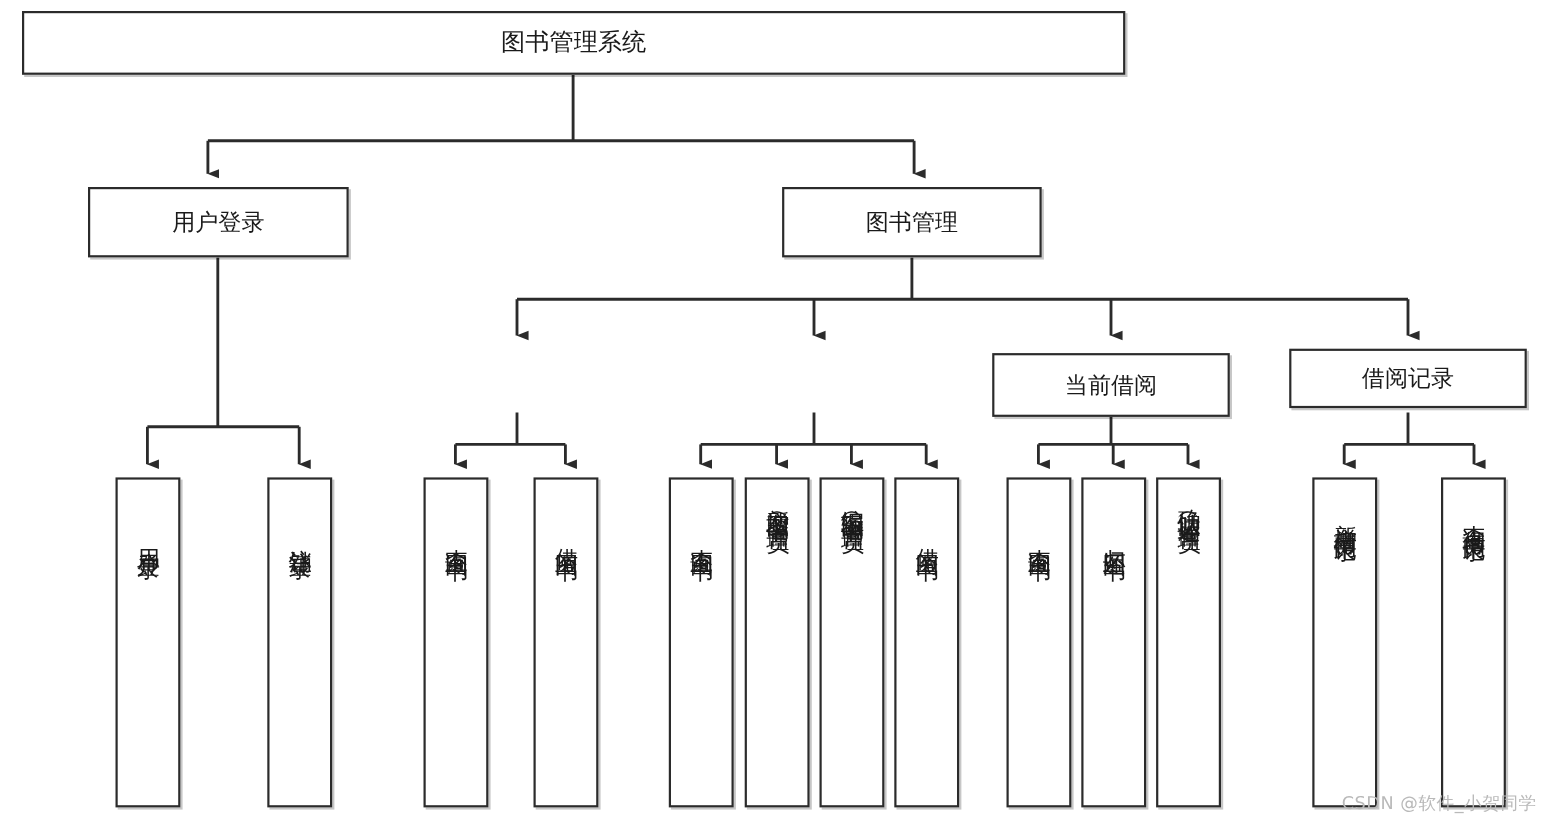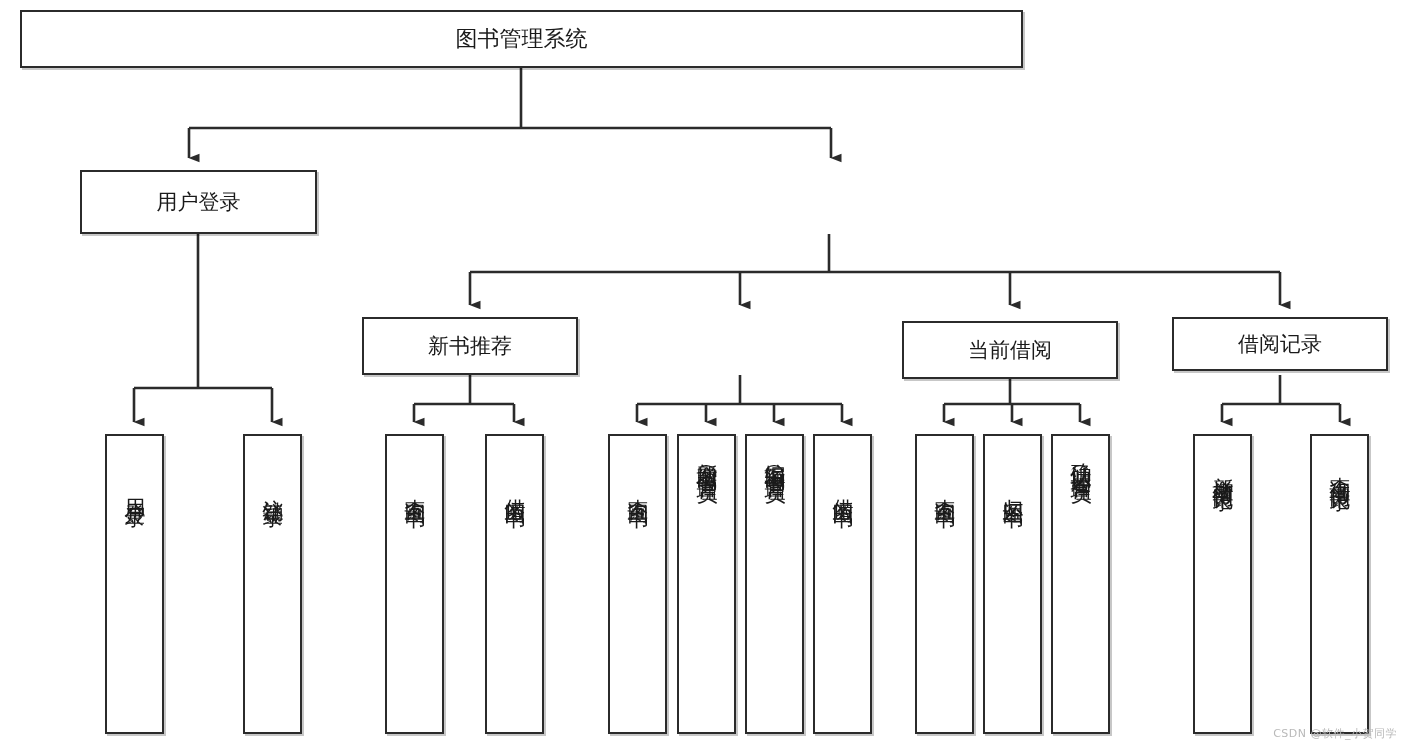--- a/index.html
+++ b/index.html
@@ -63,21 +63,21 @@
     padding-top: 10px;
   }
   .node.v.mid {
     padding-top: 24px;
   }
   
   #watermark {
     position: absolute;
     right: 8px;
     bottom: 6px;
-    font-size: 11px;
+    font-size: 16px;
     color: #b9b9b9;
     letter-spacing: 0.5px;
     white-space: nowrap;
   }
 </style>
 </head>
 <body>
 
 <div id="canvas">
 
@@ -131,24 +131,24 @@
     </g>
   </svg>
 
   <div class="node h root" style="left:20px; top:10px; width:1003px; height:58px;">
     <span>图书管理系统</span>
   </div>
 
   <div class="node h" style="left:80px; top:170px; width:237px; height:64px;">
     <span>用户登录</span>
   </div>
-
-  <div class="node h" style="left:362px; top:317px; width:216px; height:58px;">
-    <span>新书推荐</span>
-  </div>
+  <div class="node h" style="left:711px; top:170px; width:236px; height:64px;">
+    <span>图书管理</span>
+  </div>
+
   <div class="node h" style="left:902px; top:321px; width:216px; height:58px;">
     <span>当前借阅</span>
   </div>
   <div class="node h" style="left:1172px; top:317px; width:216px; height:54px;">
     <span>借阅记录</span>
   </div>
 
   <div class="node v" style="left:105px; top:434px; width:59px; height:300px;">
     <span class="vtext">用户登录</span>
   </div>

